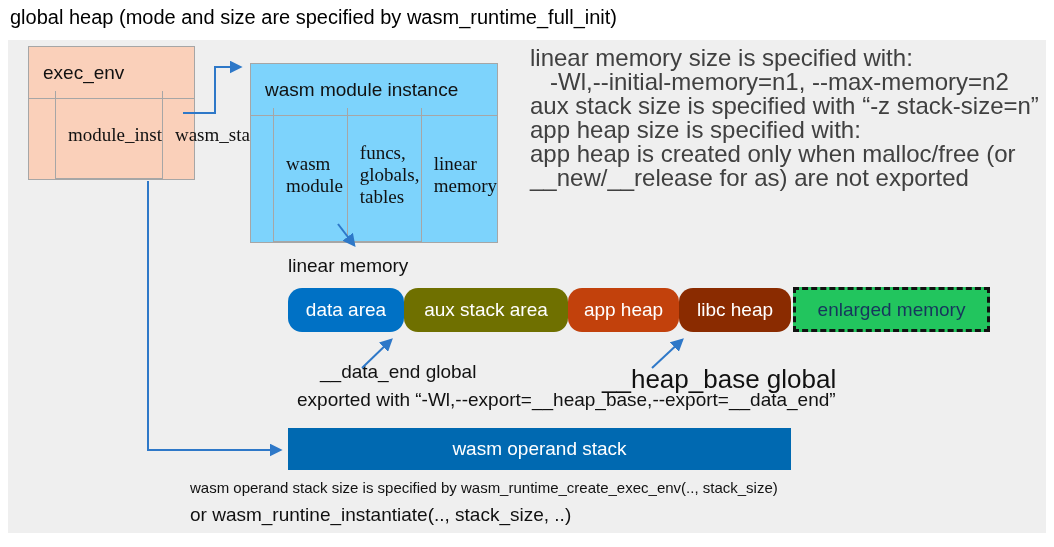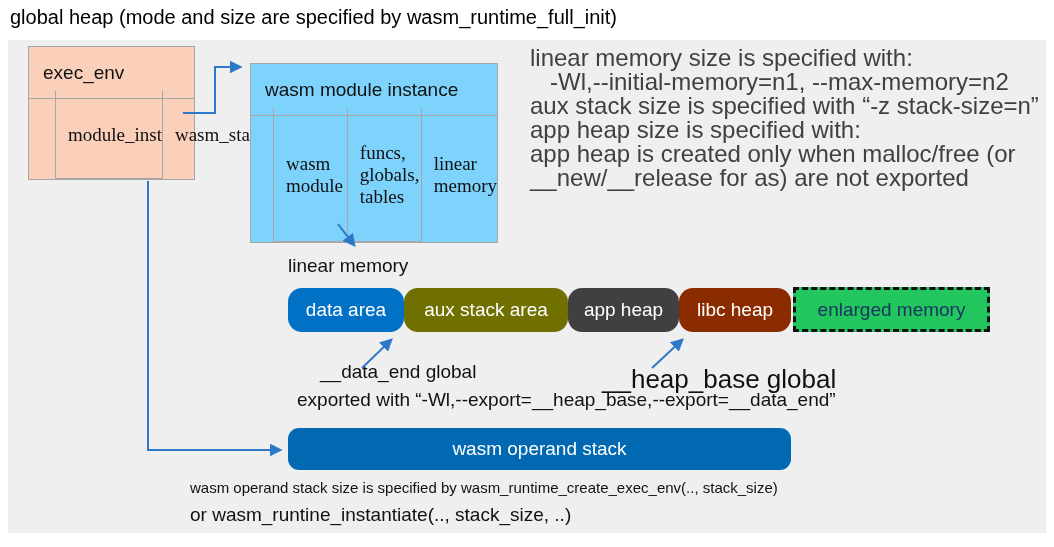--- a/index.html
+++ b/index.html
@@ -28,34 +28,34 @@
   #notes-right{left:530px;top:46px;width:512px;}
   #notes-right .nline{font-size:24px;line-height:24px;white-space:pre;color:#404040;}
 
   
   #lm-label{left:288px;top:255px;font-size:19px;}
   #lm-bar{left:288px;top:288px;height:44px;display:flex;}
   .seg{height:44px;display:flex;align-items:center;justify-content:center;
        color:#fff;font-size:19px;white-space:nowrap;border-radius:14px;}
   .seg-data{width:116px;background:#0071c5;}
   .seg-aux{width:164px;background:#6f7000;}
-  .seg-apph{width:111px;background:#404040;}
+  .seg-apph{width:111px;background:#c2410c;}
   .seg-libc{width:112px;background:#8a2b00;}
   #enlarged-box{left:793px;top:287px;width:197px;height:45px;background:#22c55e;
                 border:3px dashed #111;display:flex;align-items:center;justify-content:center;
                 color:#17365d;font-size:19px;}
 
   
   #data-end-label{left:320px;top:361px;font-size:19px;}
   #heap-base-label{left:602px;top:364px;font-size:26px;}
   #exported-label{left:297px;top:389px;font-size:19px;white-space:pre;}
 
   
   #operand-bar{left:288px;top:428px;width:503px;height:42px;background:#0069b1;
-               display:flex;align-items:center;justify-content:center;color:#fff;font-size:19px;border-radius:11px;}
+               display:flex;align-items:center;justify-content:center;color:#fff;font-size:19px;}
   #operand-note1{left:190px;top:479px;font-size:15px;white-space:pre;}
   #operand-note2{left:190px;top:504px;font-size:19px;white-space:pre;}
 
   #arrow-layer{left:0;top:0;width:1054px;height:547px;pointer-events:none;}
 </style>
 </head>
 <body>
 
 <div id="canvas">
 

